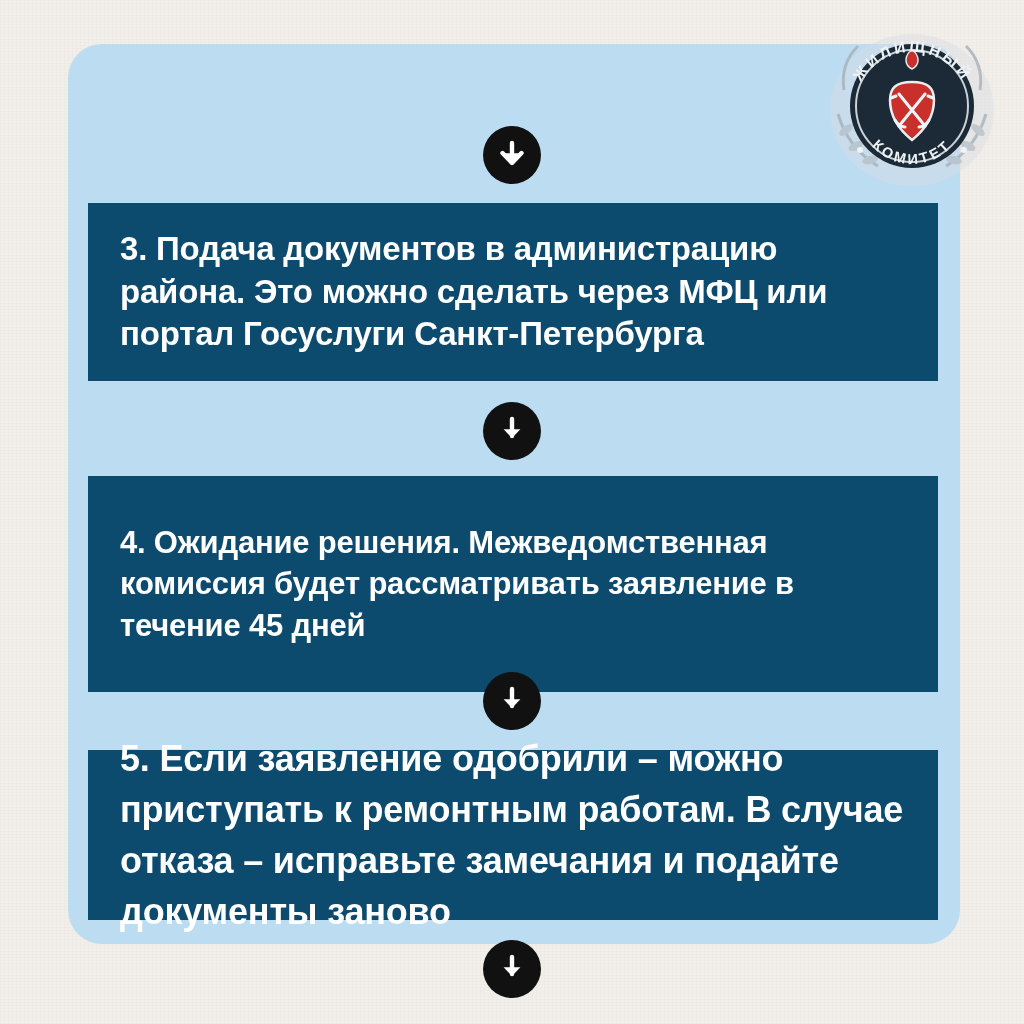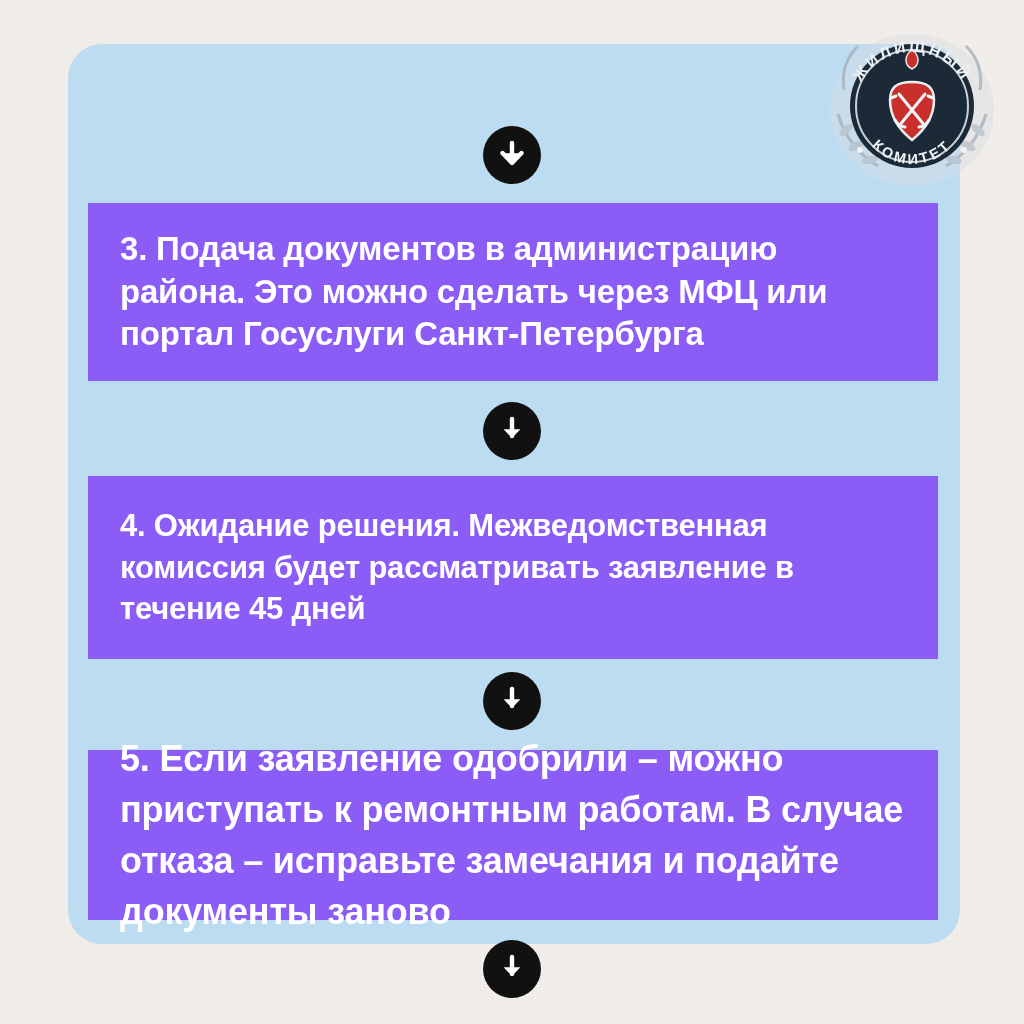--- a/index.html
+++ b/index.html
@@ -50,39 +50,39 @@
     display: flex;
     align-items: center;
     justify-content: center;
   }
   .arrow svg { display: block; }
 
   .step {
     position: absolute;
     left: 88px;
     width: 850px;
-    background: #8b5cf6;
+    background: #0c4a6e;
     color: #ffffff;
     box-sizing: border-box;
     display: flex;
     align-items: center;
   }
   .step-text {
     font-weight: bold;
     letter-spacing: -0.2px;
     white-space: pre-line;
   }
 
   
   #arrow-1 { top: 126px; }
   #step-3  { top: 203px; height: 178px; padding: 0 28px 0 32px; }
   #step-3 .step-text { font-size: 33px; line-height: 1.30; }
 
   #arrow-2 { top: 402px; }
-  #step-4  { top: 476px; height: 183px; padding: 0 28px 0 32px; }
+  #step-4  { top: 476px; height: 216px; padding: 0 28px 0 32px; }
   #step-4 .step-text { font-size: 31px; line-height: 1.34; }
 
   #arrow-3 { top: 672px; }
   #step-5  { top: 750px; height: 170px; padding: 0 28px 0 32px; }
   #step-5 .step-text { font-size: 36px; line-height: 1.42; }
 
   #arrow-4 { top: 940px; }
 
   
   .emblem {

